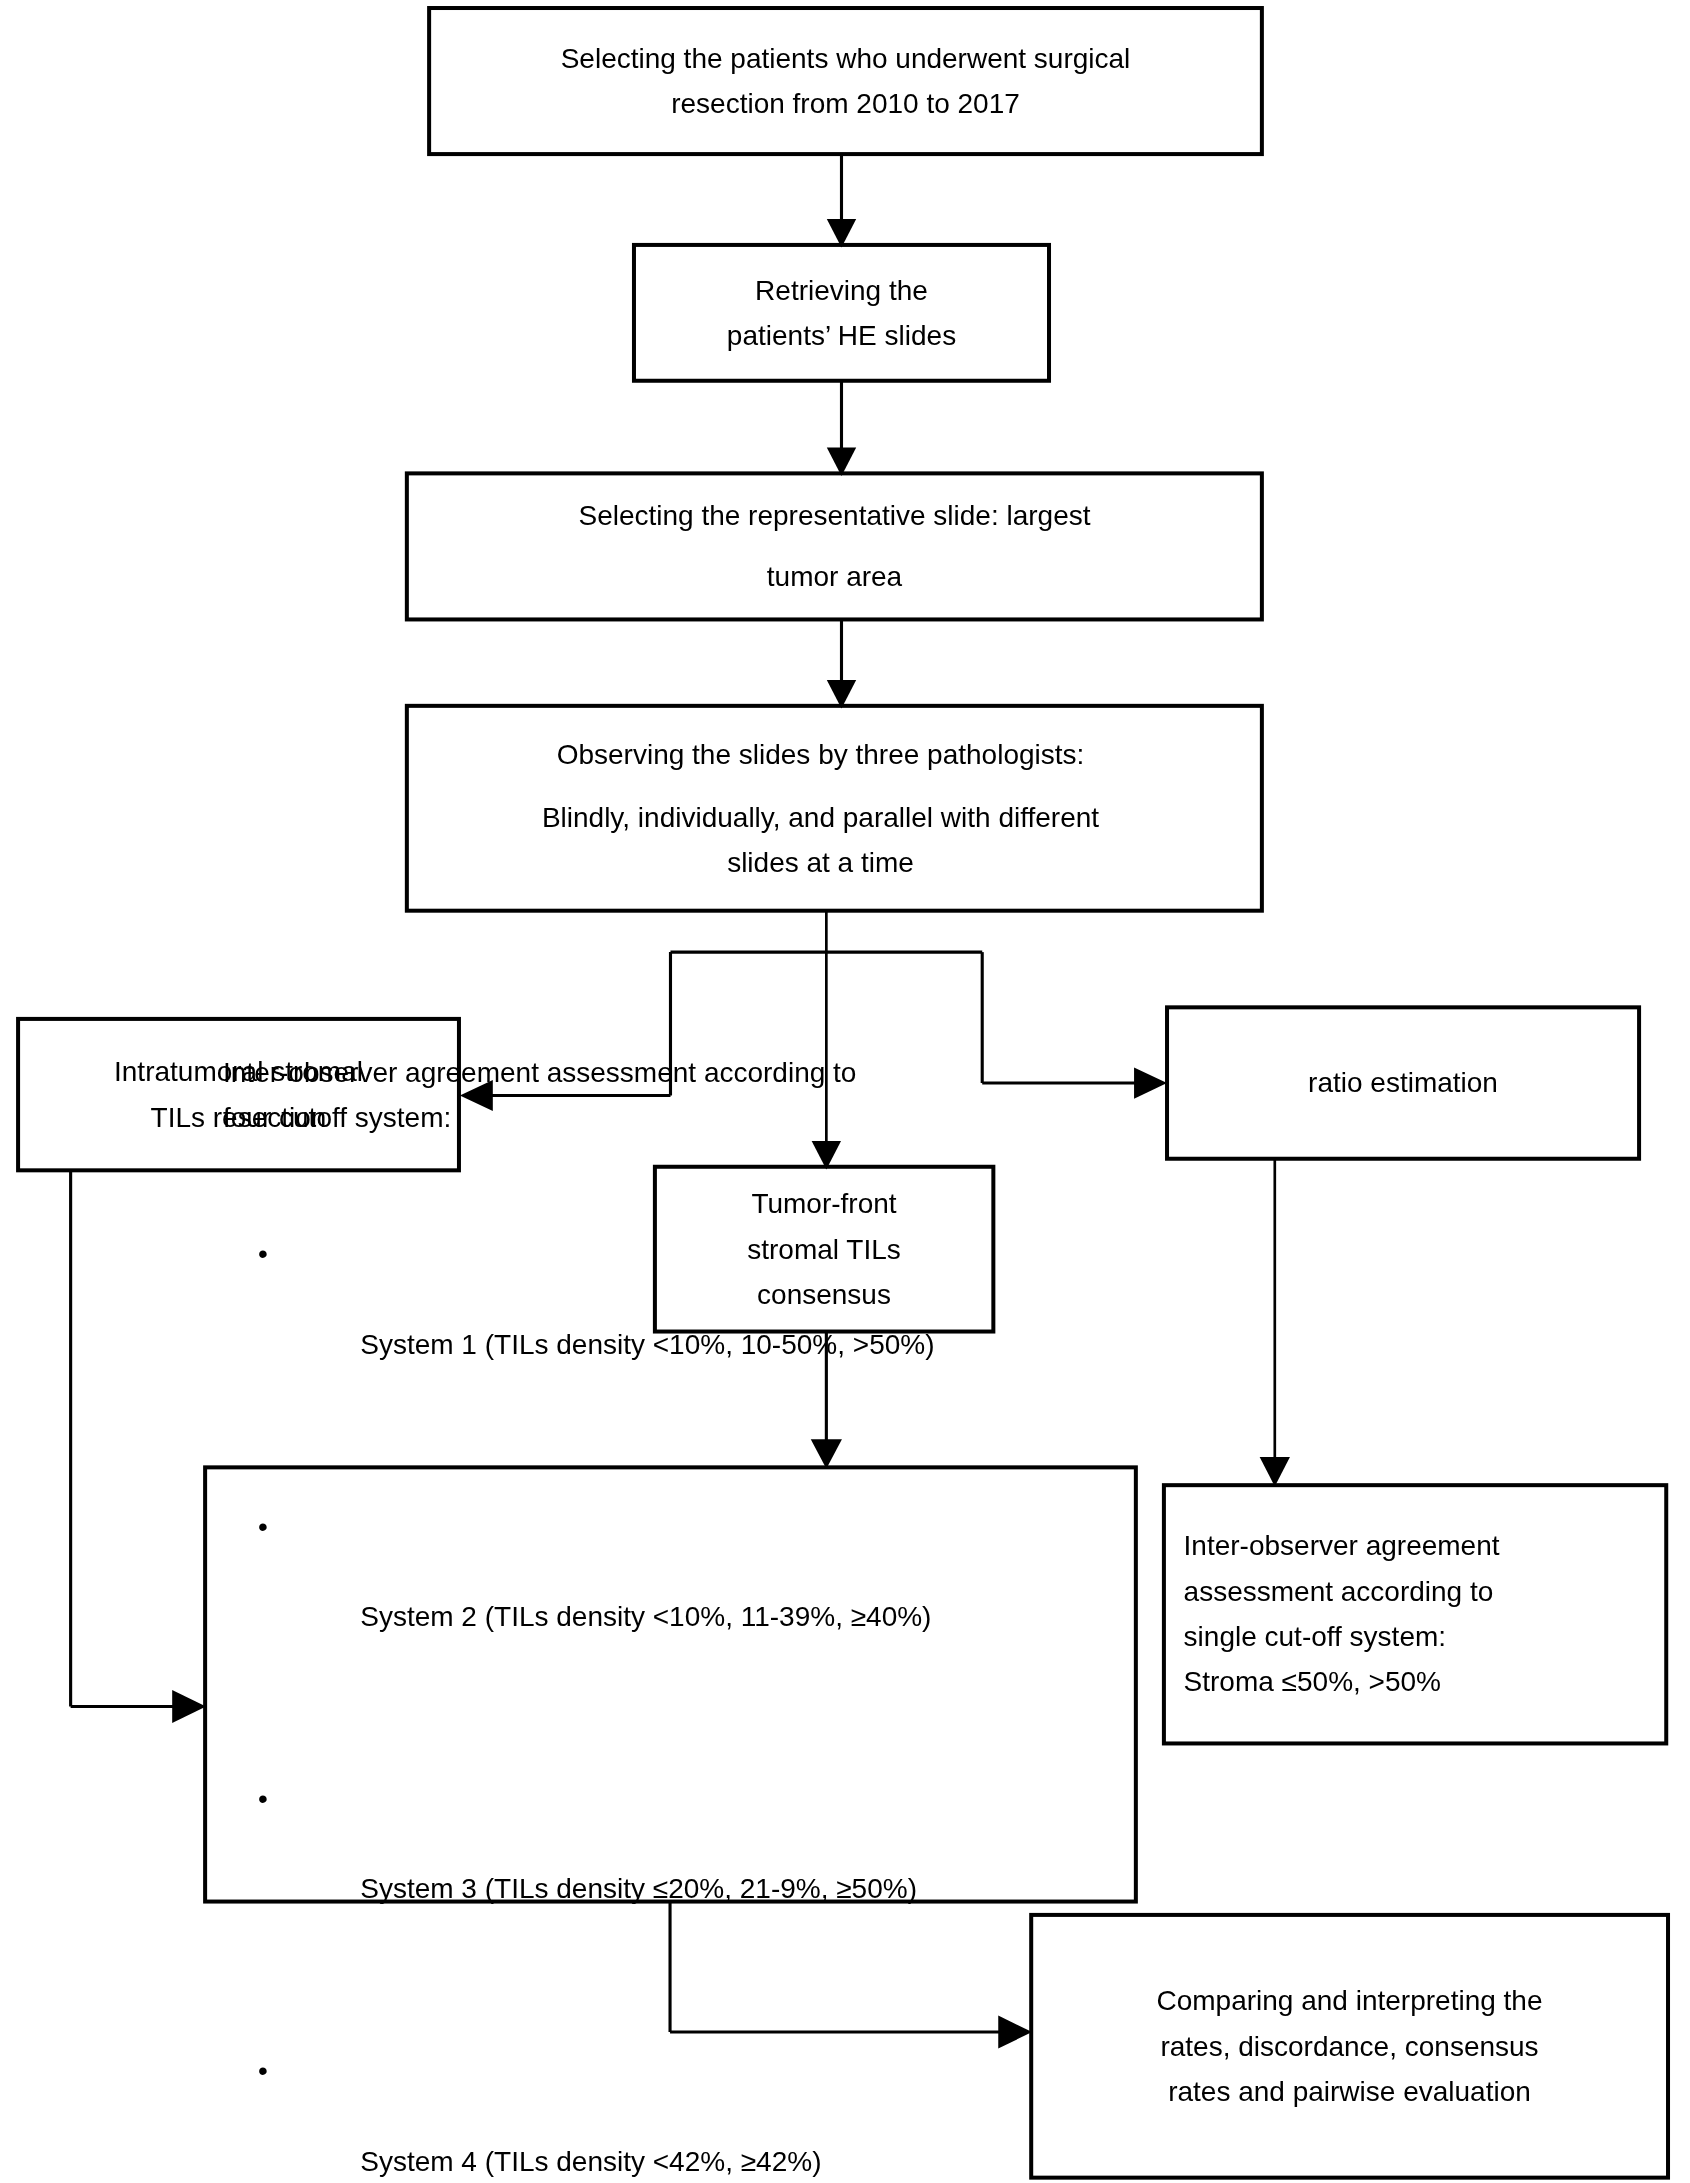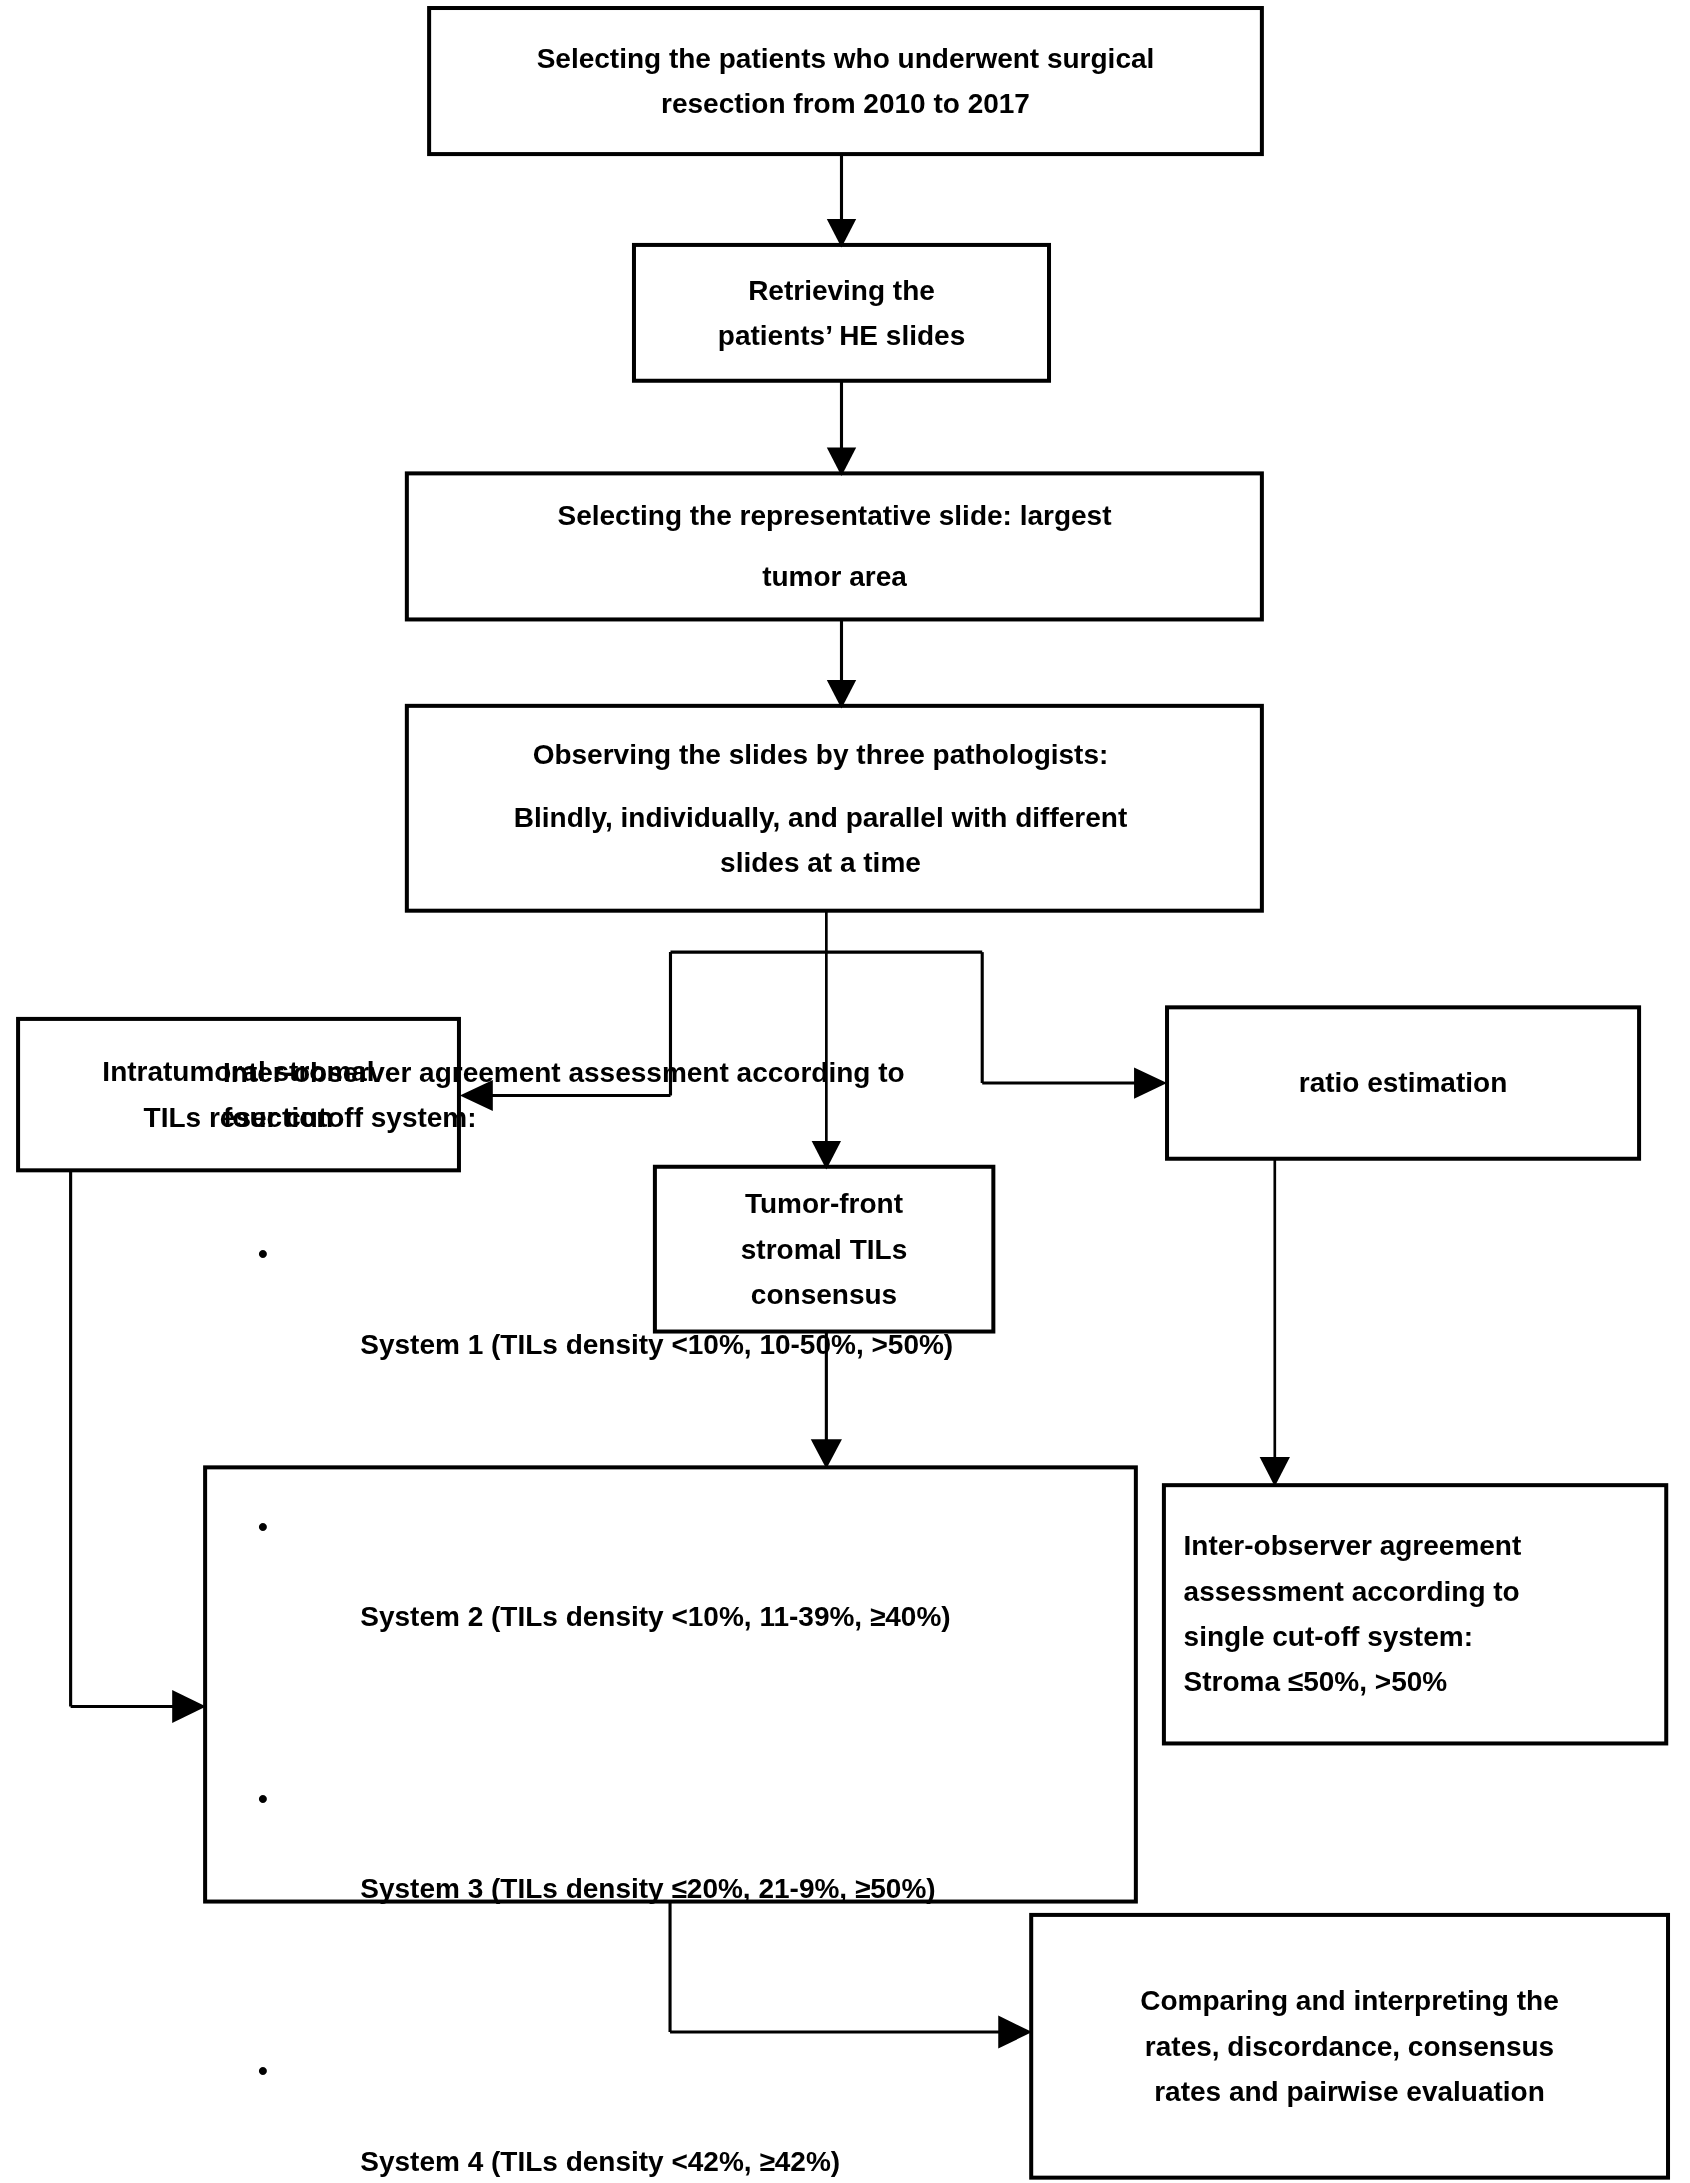--- a/index.html
+++ b/index.html
@@ -48,21 +48,20 @@
     font-family: "Liberation Sans", sans-serif;
     font-size: 28px;
     line-height: 1.62;
     display: flex;
     flex-direction: column;
     justify-content: center;
     align-items: center;
     text-align: center;
     padding: 0 11.6px;
     white-space: pre-wrap;
-    font-weight: bold;
   }
   .node-text.left-align {
     align-items: flex-start;
     text-align: left;
   }
   .node-line { display: block; width: 100%; }
   .bullet-list {
     list-style: none;
     margin: 0;
     padding: 0;

